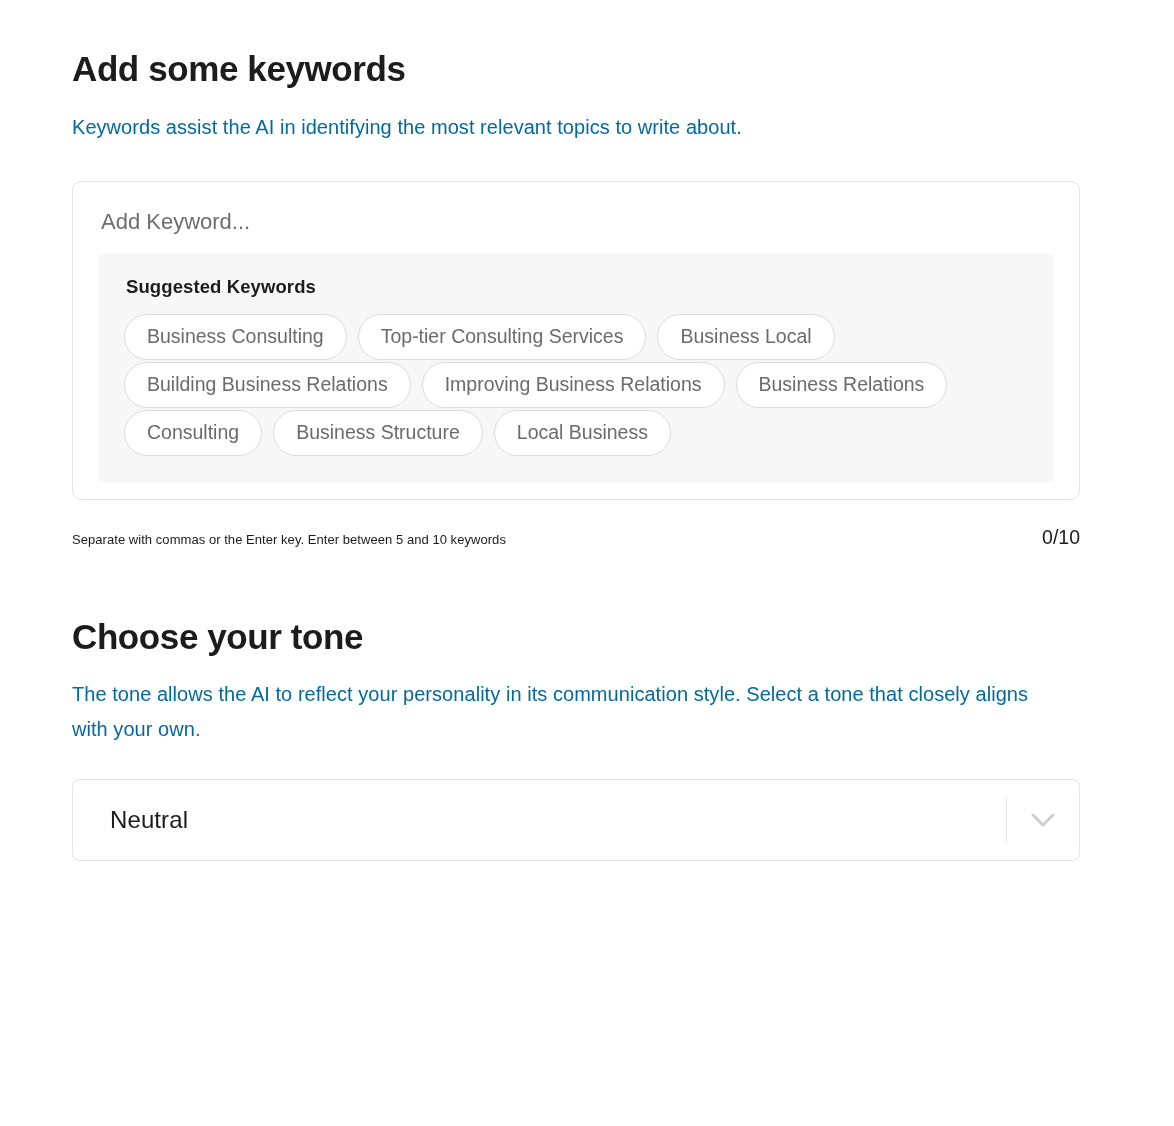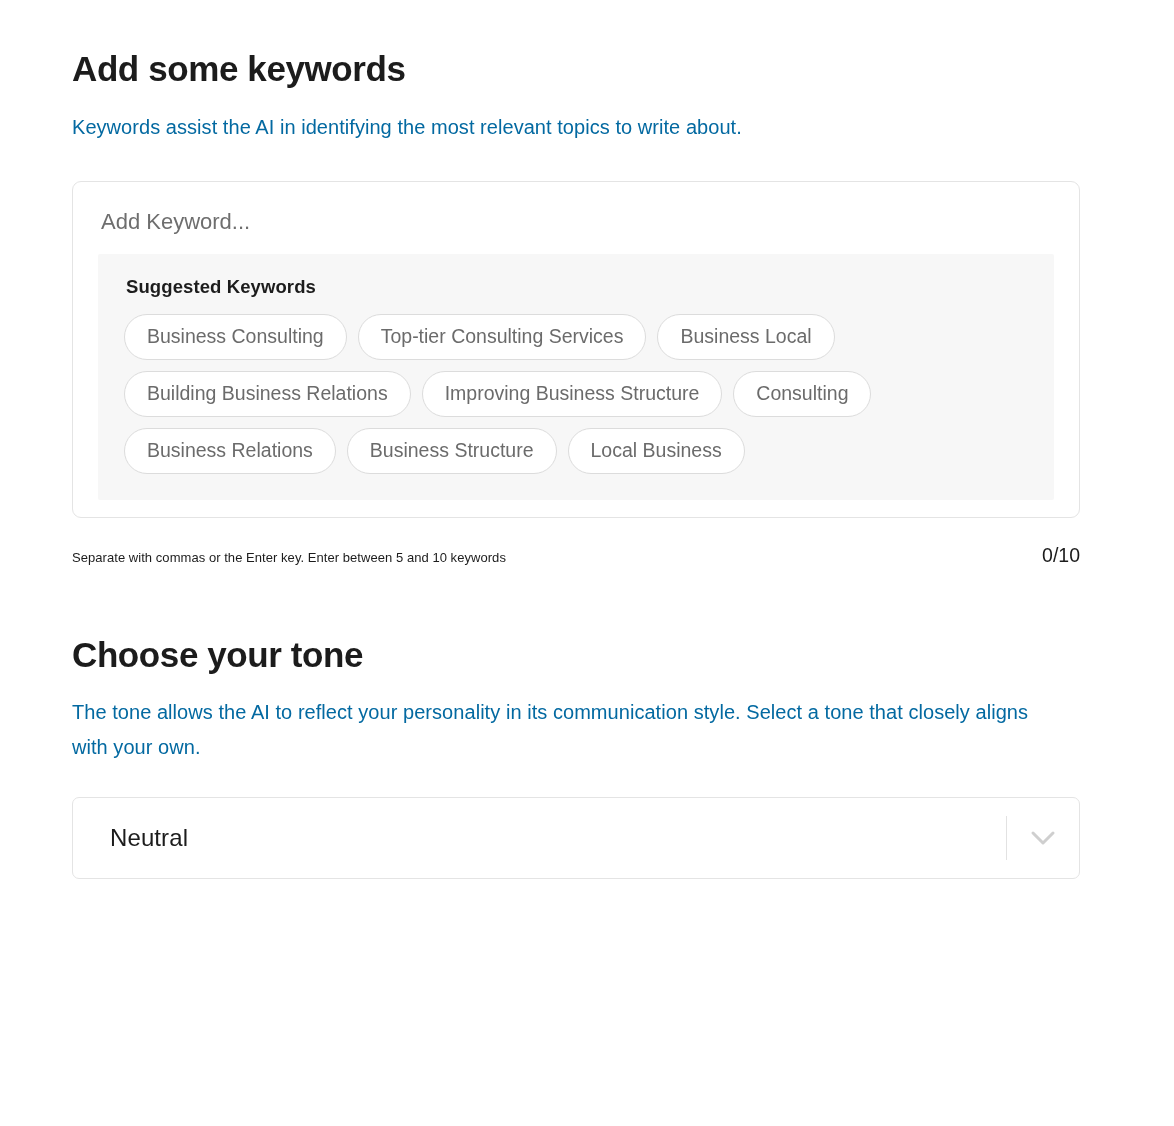--- a/index.html
+++ b/index.html
@@ -77,21 +77,21 @@
   .suggest-heading {
     font-size: 18.5px;
     font-weight: bold;
     color: #1c1c1c;
     margin: 0 0 16px 2px;
     letter-spacing: 0.1px;
   }
   .chips {
     display: flex;
     flex-wrap: wrap;
-    gap: 11px 11px;
+    gap: 2px 11px;
     max-width: 850px;
   }
   .chip {
     display: inline-flex;
     align-items: center;
     justify-content: center;
     height: 46px;
     padding: 0 22px;
     border: 1px solid #dcdcdc;
     border-radius: 999px;
@@ -180,23 +180,23 @@
     </div>
 
     <div class="suggest-panel">
       <div class="suggest-heading">Suggested Keywords</div>
 
       <div class="chips">
         <button class="chip">Business Consulting</button>
         <button class="chip">Top-tier Consulting Services</button>
         <button class="chip">Business Local</button>
         <button class="chip">Building Business Relations</button>
-        <button class="chip">Improving Business Structure</button>
+        <button class="chip">Improving Business Relations</button>
+        <button class="chip">Business Relations</button>
         <button class="chip">Consulting</button>
-        <button class="chip">Business Relations</button>
         <button class="chip">Business Structure</button>
         <button class="chip">Local Business</button>
       </div>
     </div>
   </div>
 
   <div class="helper-row">
     <span class="helper-text">Separate with commas or the Enter key. Enter between 5 and 10 keywords</span>
     <span class="helper-count">0/10</span>
   </div>

